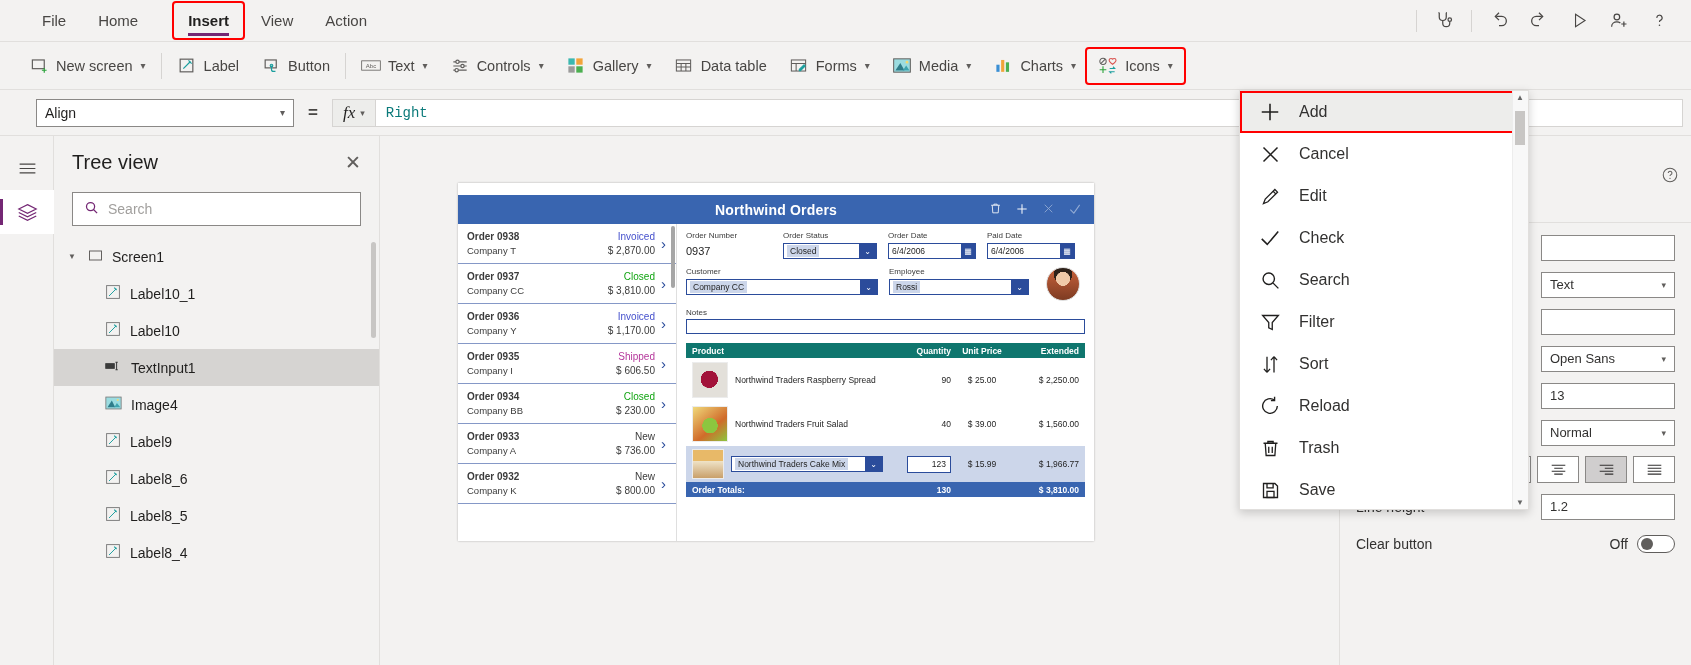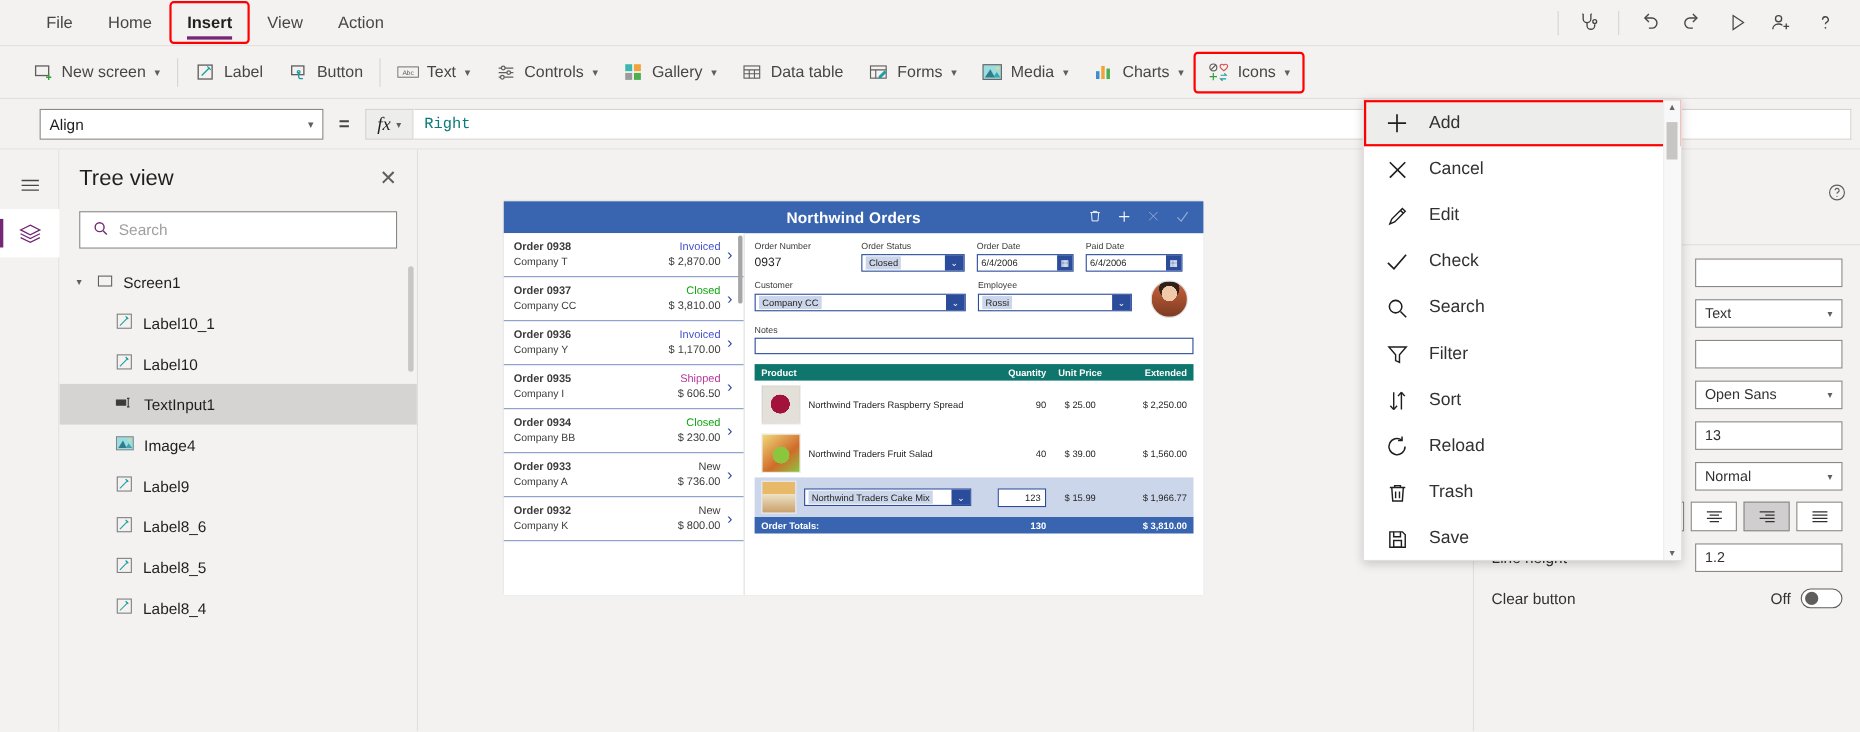--- a/index.html
+++ b/index.html
@@ -14,21 +14,21 @@
   
   .menubar{
     height:42px; background:#f3f2f1; display:flex; align-items:center;
     border-bottom:1px solid #e1dfdd; position:relative;
   }
   .menu-items{ display:flex; align-items:flex-start; padding-left:28px; gap:4px; }
   .menu-item{
     padding:9px 14px; font-size:15px; color:#484644; cursor:pointer;
     position:relative; white-space:nowrap;
   }
-  .menu-item.active{ color:#201f1e; font-weight:bold; }
+  .menu-item.active{ color:#201f1e; font-weight:bold;margin-left:18px; }
   .menu-item.active::after{
     content:""; position:absolute; left:14px; right:14px; bottom:2px;
     height:3px; background:#742774;
   }
   .menu-item.redbox{
     outline:2px solid #ff0000; border-radius:2px;
   }
   .menubar-right{
     margin-left:auto; display:flex; align-items:center; gap:4px; padding-right:14px;
   }
@@ -122,21 +122,21 @@
   .canvas-area{
     flex:1; background:#f3f2f1; position:relative; overflow:hidden;
   }
   .app{
     position:absolute; left:78px; top:47px; width:636px; height:358px;
     background:#fff; box-shadow:0 0 2px rgba(0,0,0,.28);
     font-size:9px; color:#242424; display:flex; flex-direction:column;
   }
   .app-title{
     height:29px; background:#3965b0; color:#fff; display:flex; align-items:center;
-    justify-content:center; position:relative;
+    justify-content:center; position:relative;margin-top:12px;
   }
   .app-title span.t{ font-size:14px; font-weight:bold; letter-spacing:.2px; }
   .app-title .acts{ position:absolute; right:12px; display:flex; gap:13px; align-items:center; }
   .app-title .acts .g{ cursor:pointer; opacity:.95; }
   .app-title .acts .dim{ opacity:.45; }
   .app-main{ flex:1; display:flex; min-height:0; }
 
   .orders{ width:219px; border-right:1px solid #dfdfdf; position:relative; background:#fff; }
   .ord{
     height:40px; border-bottom:1px solid #8598c7; display:flex; align-items:center;

